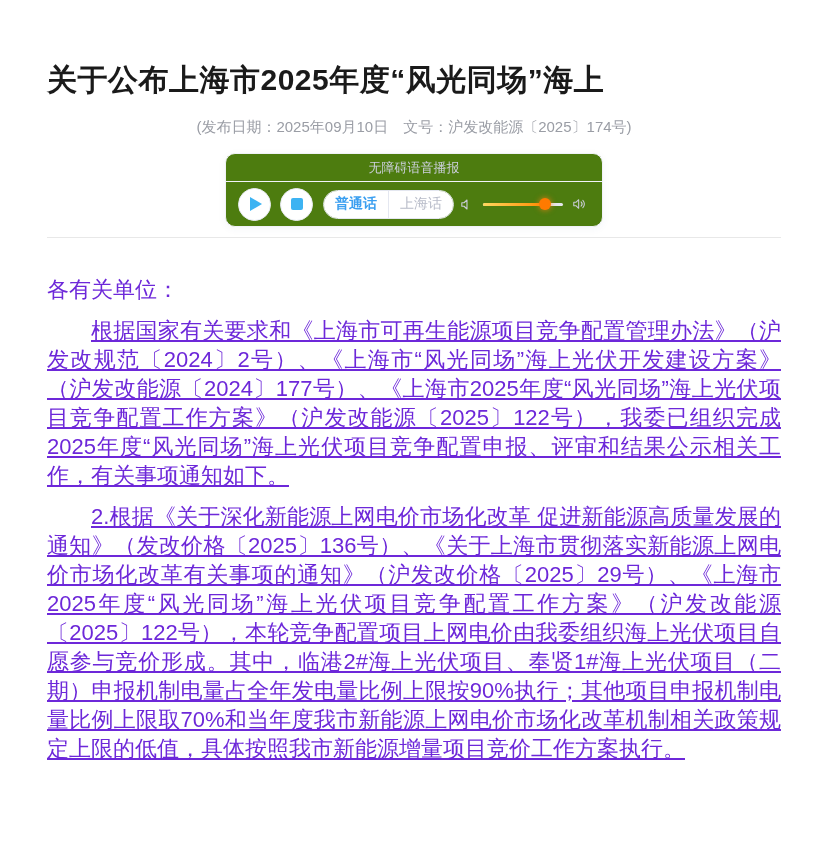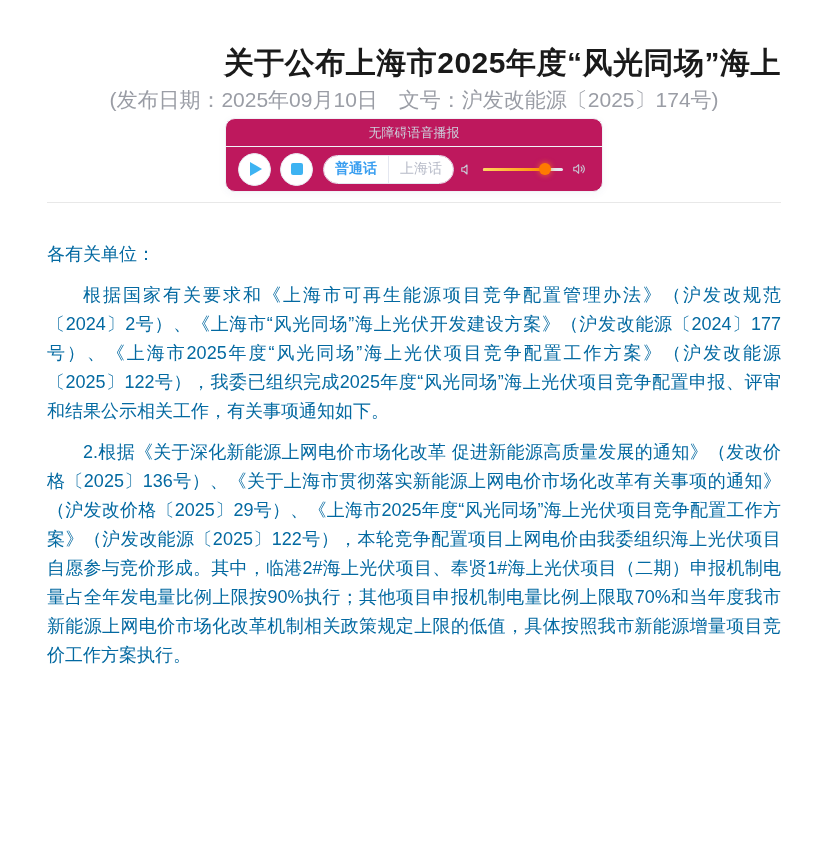--- a/index.html
+++ b/index.html
@@ -13,43 +13,43 @@
     width: 827px;
     height: 847px;
     overflow: hidden;
     background: #ffffff;
   }
   .content {
     margin: 0 46px 0 47px;
   }
   
   .title {
-    margin: 40px auto 0;
-    text-align: right;
+    margin: 57px auto 0;
+    text-align: left;
     font-size: 30px;
     font-weight: 700;
     color: #1a1a1a;
     line-height: 46px;
     letter-spacing: 0.5px;
   }
   .title .line { display: block; }
   .meta {
-    margin-top: 0;
+    margin-top: 15px;
     text-align: center;
-    font-size: 21px;
+    font-size: 15px;
     color: #9a9da5;
   }
   
   .player {
     width: 378px;
-    margin: 4px auto 0;
+    margin: 16px auto 0;
     border: 1px solid #f0f2f7;
     border-radius: 10px;
     box-shadow: 0 2px 8px rgba(60, 80, 140, 0.05);
-    background: #be185d;
+    background: #4d7c0f;
     box-sizing: border-box;
   }
   .player-header {
     height: 27px;
     line-height: 27px;
     text-align: center;
     font-size: 13px;
     color: #ccd0dd;
     border-bottom: 1px solid #f1f3f8;
   }
@@ -142,28 +142,28 @@
   }
   
   .divider {
     border: none;
     border-top: 1px solid #e8e8e8;
     margin: 10px 0 0 0;
   }
   
   .body-text {
     padding-top: 37px;
-    font-size: 18px;
+    font-size: 22px;
     line-height: 29px;
-    color: #0369a1;
+    color: #6d28d9;
     text-align: justify;
     text-justify: inter-ideograph;
   }
   .body-text p { margin: 0 0 12px 0; }
-  .body-text p.indent { text-indent: 2em; }
+  .body-text p.indent { text-indent: 2em; text-decoration: underline; }
 </style>
 </head>
 <body>
 
 <div class="page">
   <div class="content">
 
     <h1 class="title">
       <span class="line">关于公布上海市2025年度“风光同场”海上</span>
     </h1>

